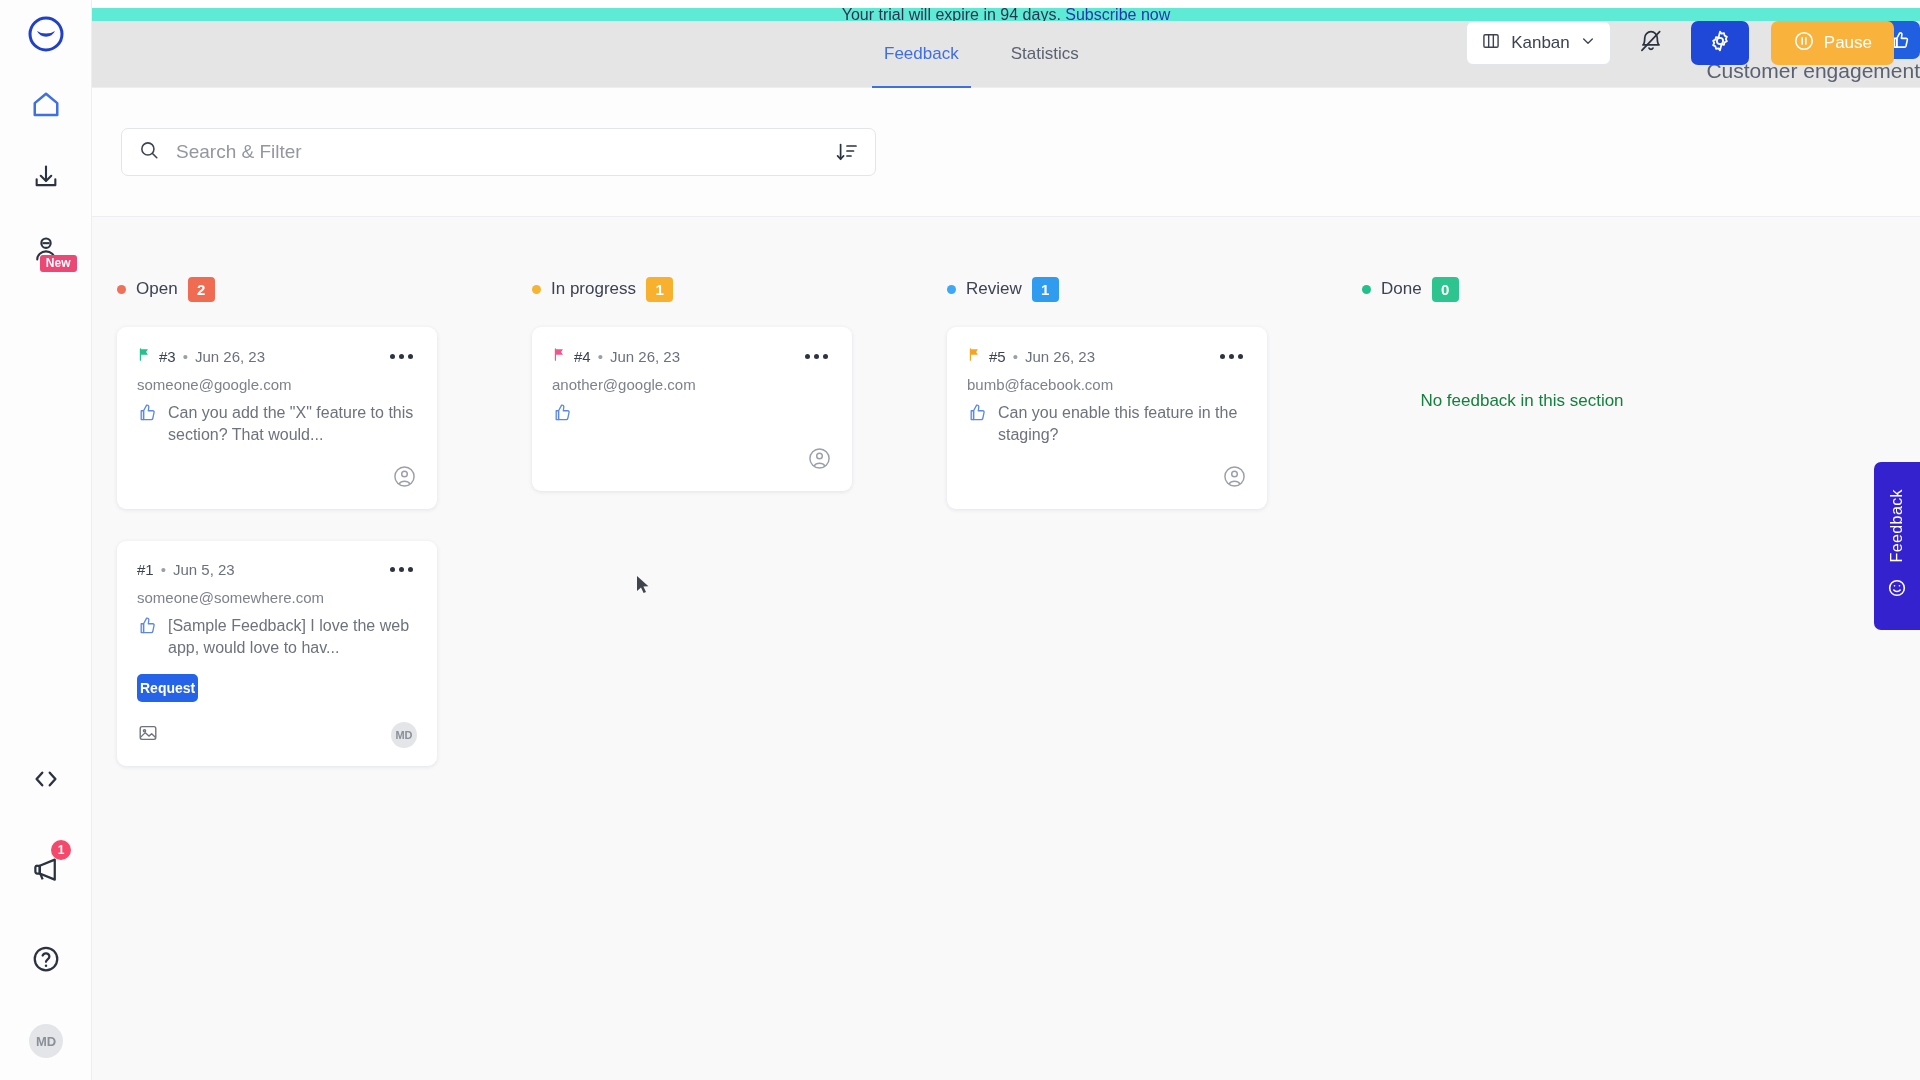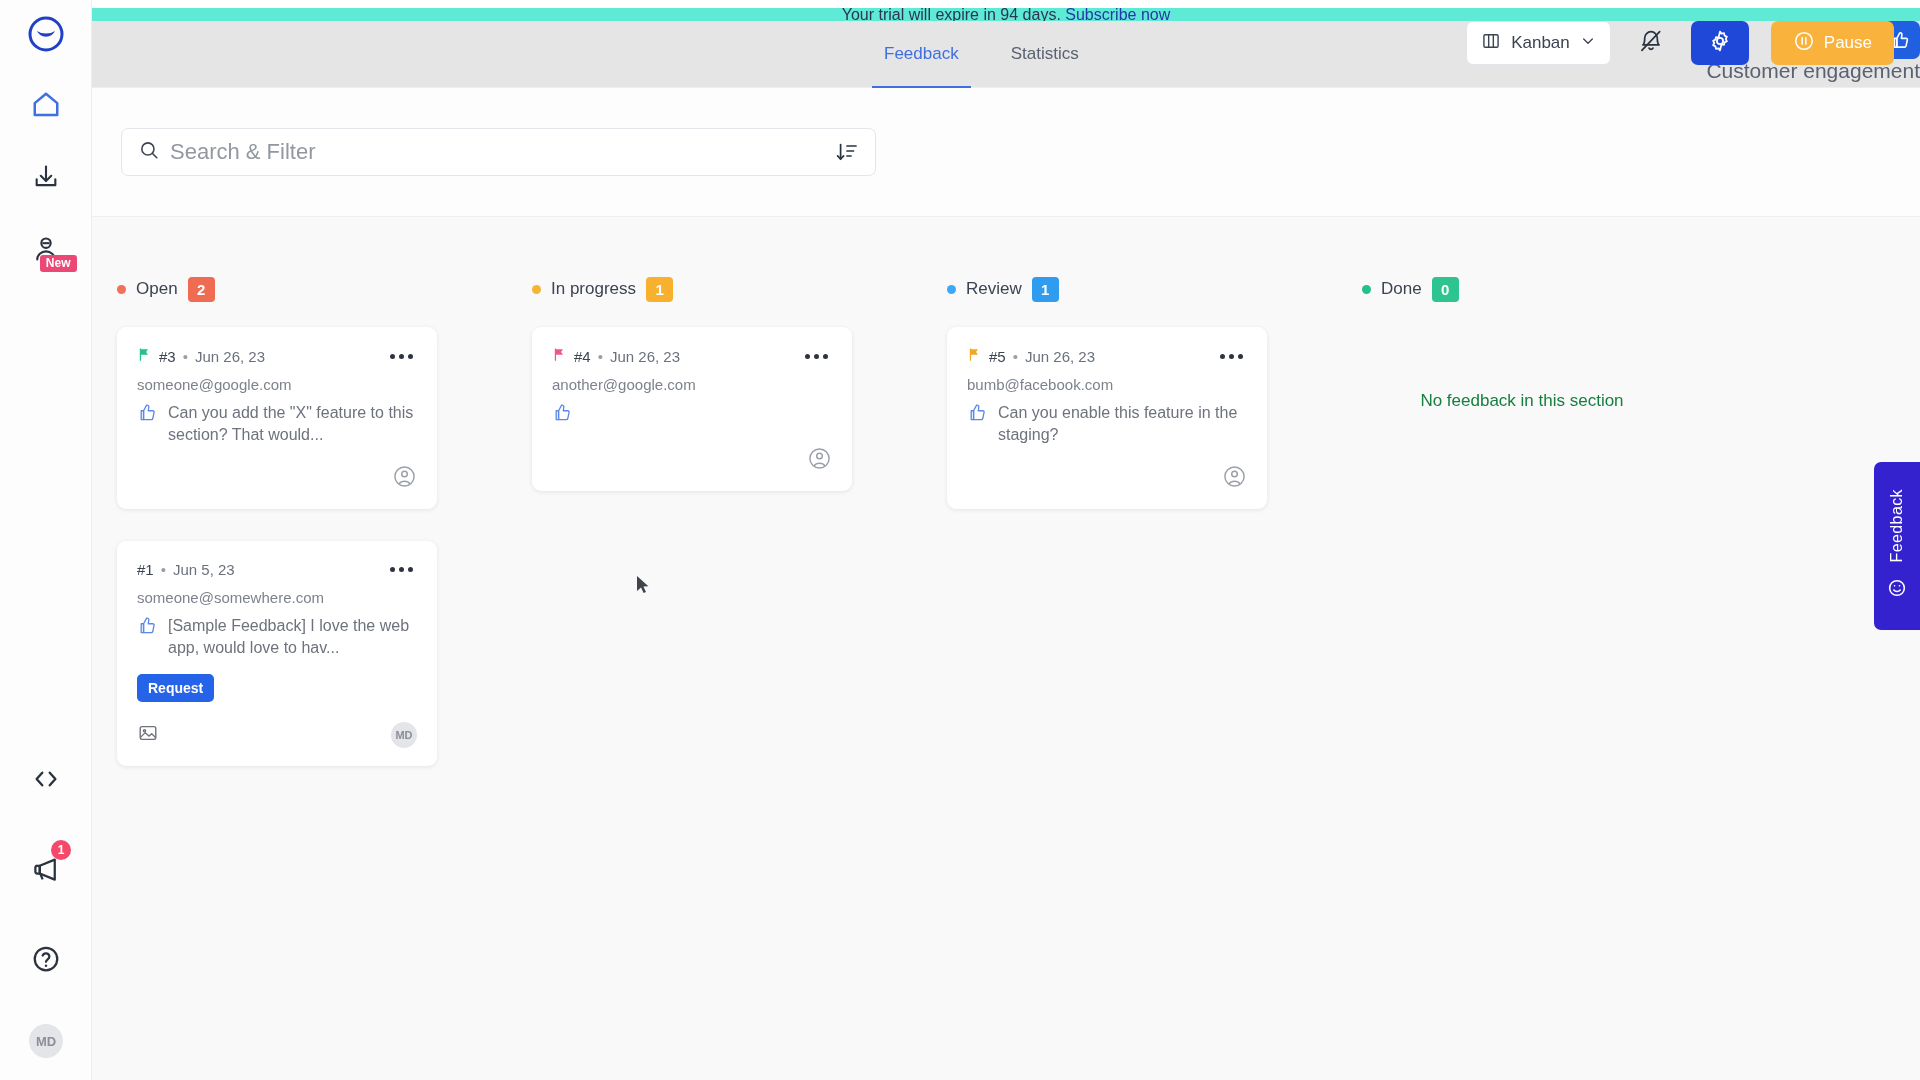--- a/index.html
+++ b/index.html
@@ -102,22 +102,22 @@
   }
 
   
   .searchwrap { position: absolute; left: 92px; top: 88px; width: 1828px; height: 128px; background: #fdfdfd; }
   .searchbox {
     position: absolute; left: 29px; top: 40px; width: 755px; height: 48px;
     border: 1px solid #e3e5ea; border-radius: 7px; background: #fff;
     display: flex; align-items: center; padding: 0 16px; cursor: text;
   }
   .searchbox input {
-    flex: 1; border: none; outline: none; font-size: 22px;
-    color: #4d7c0f; margin-left: 10px; background: transparent;
+    flex: 1; border: none; outline: none; font-size: 19px;
+    color: #4d7c0f; margin-left: 16px; background: transparent;
     font-family: "Liberation Sans", sans-serif;
   }
   .searchbox input::placeholder { color: #93979f; }
   .sort-btn { cursor: pointer; display: flex; align-items: center; }
 
   
   .board {
     position: absolute; left: 92px; top: 216px; width: 1828px; height: 864px;
     background: #f9f9fa;
     border-top: 1px solid #eceef1;
@@ -144,21 +144,21 @@
   .card-id { color: #3c4351; }
   .card-sep { color: #9aa0aa; }
   .card-date { color: #6b717c; }
   .dots { display: flex; gap: 4px; cursor: pointer; padding: 4px; }
   .dots i { width: 5px; height: 5px; border-radius: 50%; background: #2d3340; display: block; }
   .card-email { margin-top: 11px; font-size: 15px; color: #7d828c; }
   .card-body { margin-top: 9px; display: flex; gap: 10px; }
   .card-text { font-size: 16px; line-height: 1.35; color: #6d727c; }
   .req-badge {
     display: inline-block; margin-top: 16px; background: #2563e8; color: #fff;
-    font-size: 14px; font-weight: 700; padding: 6px 11px; border-radius: 5px;
+    font-size: 14px; font-weight: 700; padding: 6px 3px; border-radius: 5px;
   }
   .card-foot { margin-top: 18px; display: flex; align-items: center; justify-content: space-between; min-height: 30px; }
   .card-avatar {
     width: 26px; height: 26px; border-radius: 50%; background: #e3e5e9;
     color: #8b8f97; font-size: 11px; font-weight: 600;
     display: flex; align-items: center; justify-content: center;
   }
   .empty-msg { font-size: 17px; color: #15803d; text-align: center; width: 320px; margin-top: 90px; }
 
   

